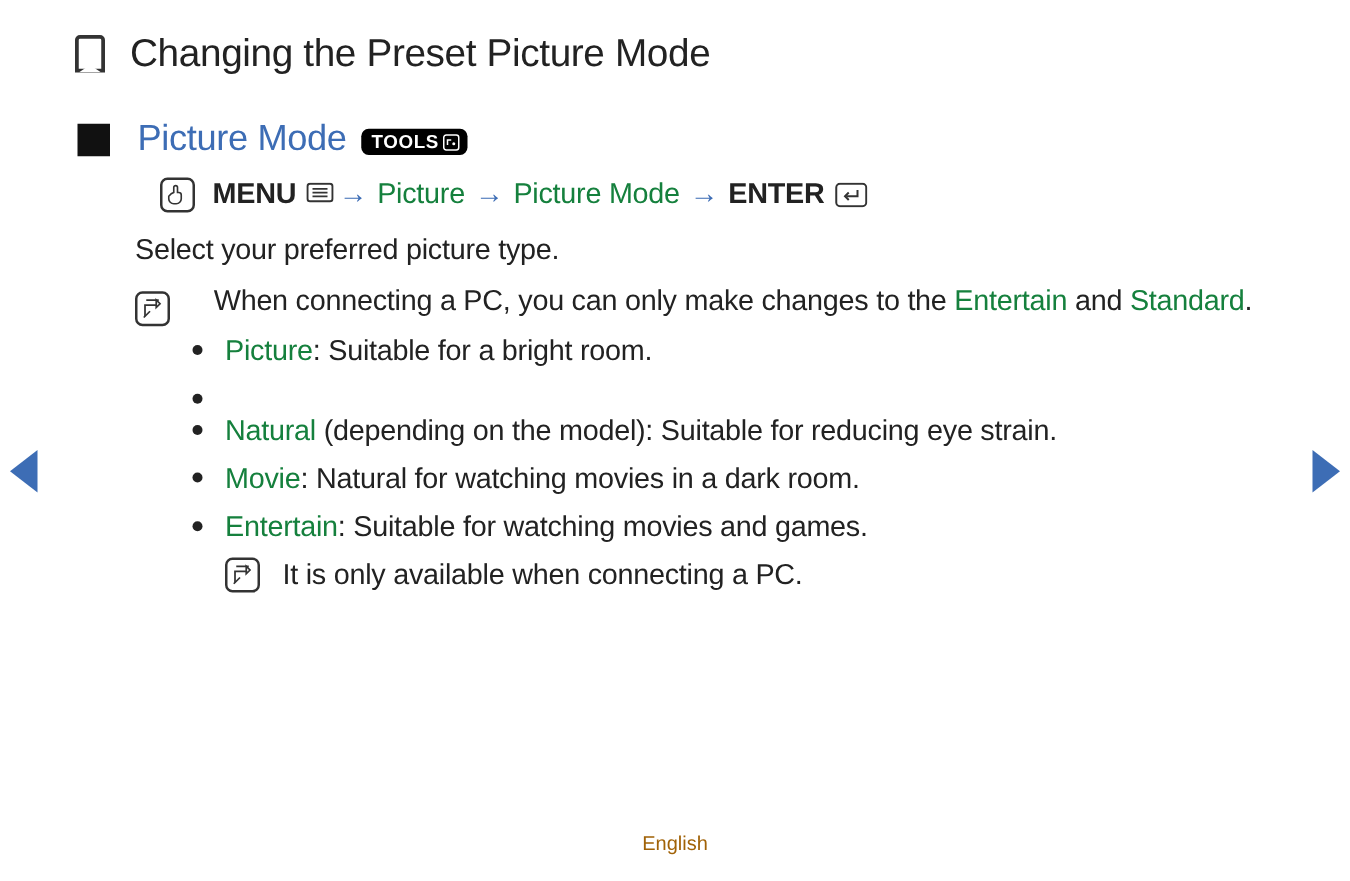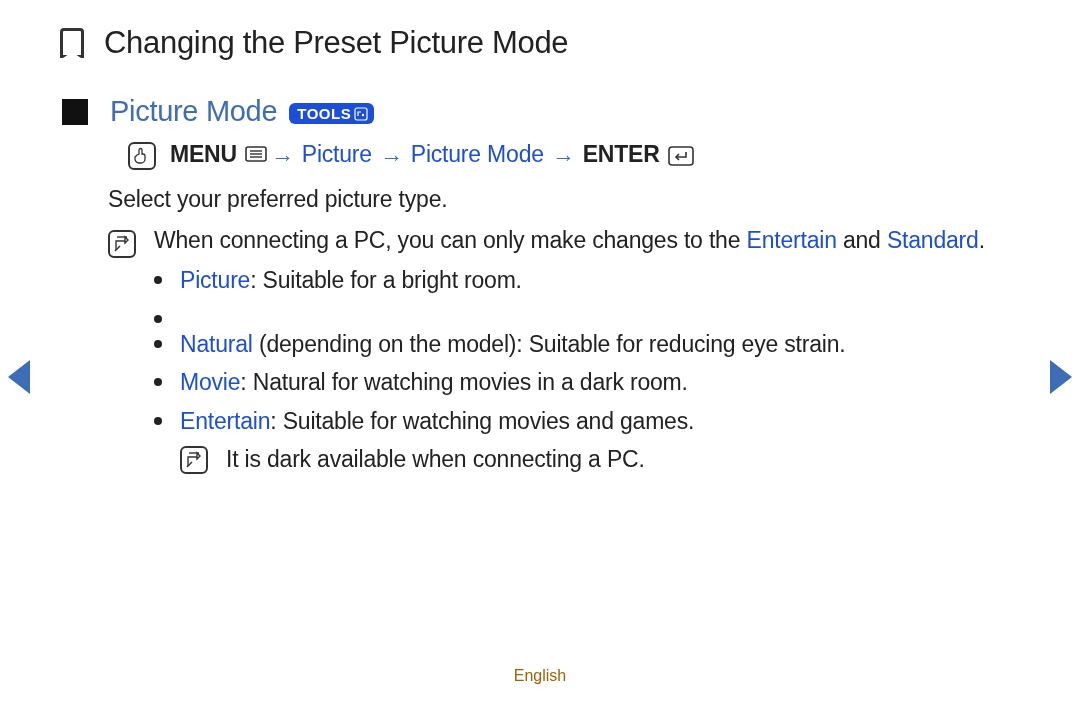--- a/index.html
+++ b/index.html
@@ -49,21 +49,21 @@
     flex-shrink: 0;
   }
   .subtitle-text {
     color: #3d6db5;
     font-size: 29px;
     font-weight: 400;
     margin-right: 12px;
     letter-spacing: -0.3px;
   }
   .tools-badge {
-    background: #1d4ed8;
+    background: #000000;
     color: #fff;
     font-size: 15px;
     font-weight: 600;
     border-radius: 6px;
     padding: 2px 6px 2px 8px;
     display: inline-flex;
     align-items: center;
     letter-spacing: 0.5px;
     position: relative;
     top: 2px;
@@ -94,39 +94,40 @@
   }
   .menu-label { font-weight: 700; }
   .menu-icon {
     display: inline-flex;
     width: 22px; height: 18px;
     margin-right: 4px;
     position: relative;
     top: 1px;
   }
   .arrow { color: #3d6db5; }
-  .link { color: #1d4ed8; }
+  .link { color: #15803d; }
   .enter-label { font-weight: 700; }
   .enter-icon {
     display: inline-flex;
     width: 26px; height: 20px;
     position: relative;
     top: 2px;
   }
   .body-text {
     font-size: 23px;
     line-height: 1.5;
     margin-left: 48px;
     letter-spacing: -0.2px;
   }
   .para { margin-bottom: 6px; }
   .note-row {
     display: flex;
-    align-items: center;
+    align-items: flex-end;
     margin-bottom: 6px;
+    gap: 17px;
   }
   .note-icon {
     width: 28px; height: 28px;
     border: 2.5px solid #333;
     border-radius: 6px;
     display: inline-flex;
     align-items: center; justify-content: center;
     margin-right: 18px;
     flex-shrink: 0;
     position: relative;
@@ -268,21 +269,21 @@
       <span><span class="link">Entertain</span><span>: Suitable for watching movies and games.</span></span>
     </div>
     <div class="sub-note">
       <span class="note-icon">
         <svg width="18" height="18" viewBox="0 0 18 18">
           <path d="M3 15 L3 6 L12 6 L12 2 L15 5 L12 8 L12 6" fill="none" stroke="#333" stroke-width="1.4"></path>
           <path d="M4 2 L14 2" stroke="#333" stroke-width="1.4"></path>
           <path d="M2 16 L7 11" stroke="#333" stroke-width="1.4"></path>
         </svg>
       </span>
-      <span>It is dark available when connecting a PC.</span>
+      <span>It is only available when connecting a PC.</span>
     </div>
   </div>
 </div>
 
 <div class="nav-prev">
   <div class="triangle-prev"></div>
 </div>
 <div class="nav-next">
   <div class="triangle-next"></div>
 </div>

